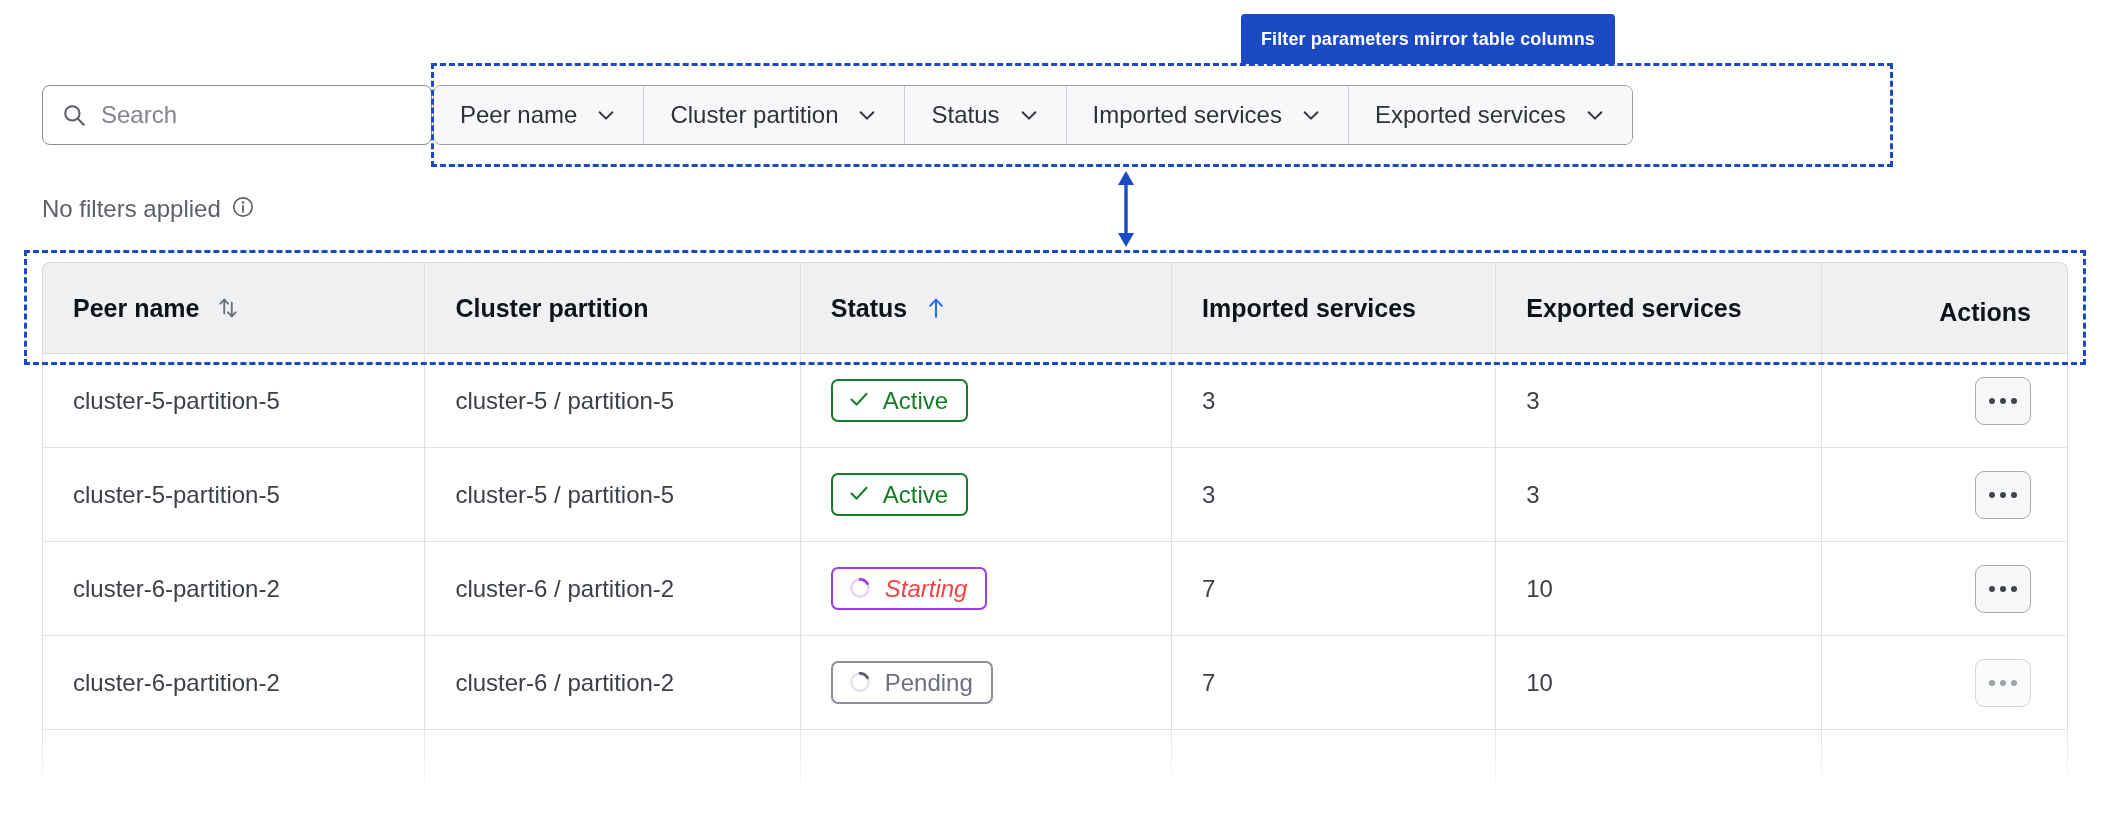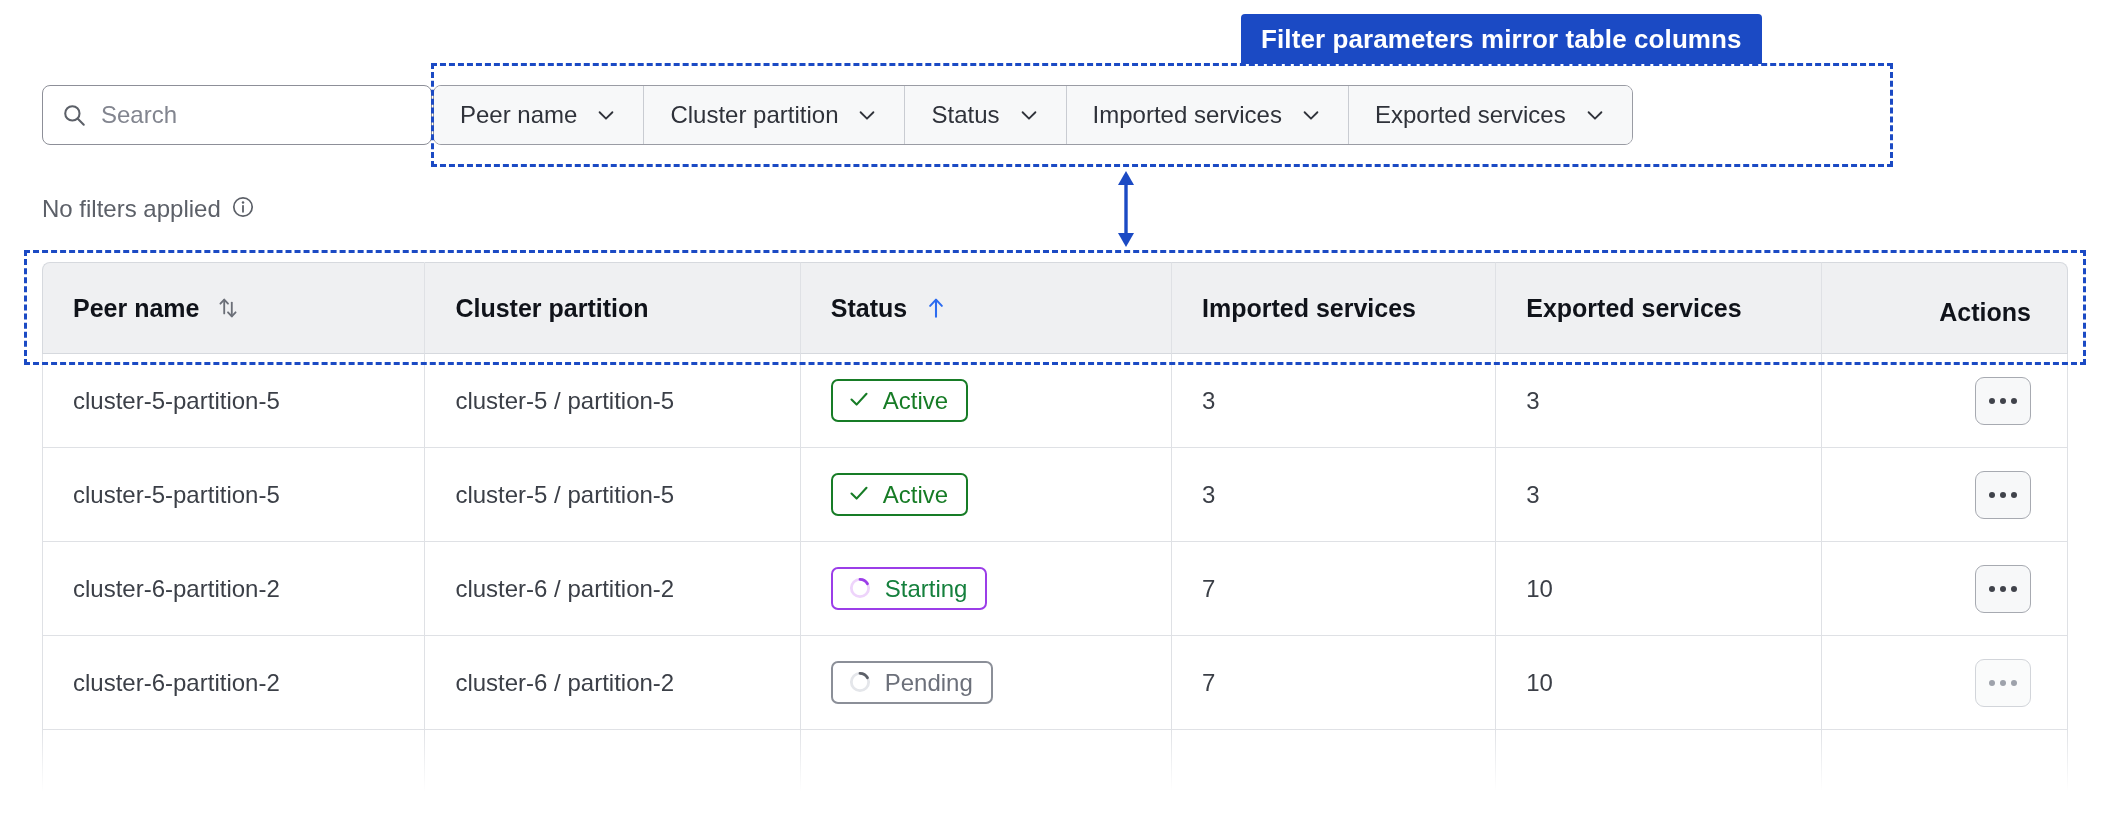--- a/index.html
+++ b/index.html
@@ -22,21 +22,21 @@
   .callout-banner {
     position: absolute;
     left: 1241px;
     top: 14px;
     height: 50px;
     padding: 0 20px;
     display: flex;
     align-items: center;
     background: #1b4ac4;
     color: #ffffff;
-    font-size: 26px;
+    font-size: 18px;
     font-weight: bold;
     letter-spacing: 0.1px;
     border-radius: 4px 4px 0 0;
     white-space: nowrap;
     z-index: 6;
   }
 
   
   .dashed-box {
     position: absolute;
@@ -208,21 +208,21 @@
     gap: 12px;
     padding: 6px 18px 6px 14px;
     border-radius: 7px;
     border: 2px solid;
     font-size: 24px;
     line-height: 1.15;
     background: #ffffff;
     white-space: nowrap;
   }
   .badge.active   { border-color: #177c26; color: #177c26; }
-  .badge.starting { border-color: #9b3de8; color: #15803d; }
+  .badge.starting { border-color: #9b3de8; color: #ef4444; font-style: italic; }
   .badge.pending  { border-color: #8b8f98; color: #6c707a; }
 
   .actions-btn {
     display: inline-flex;
     align-items: center;
     justify-content: center;
     width: 56px;
     height: 48px;
     border: 1.6px solid #a7aab1;
     border-radius: 9px;

